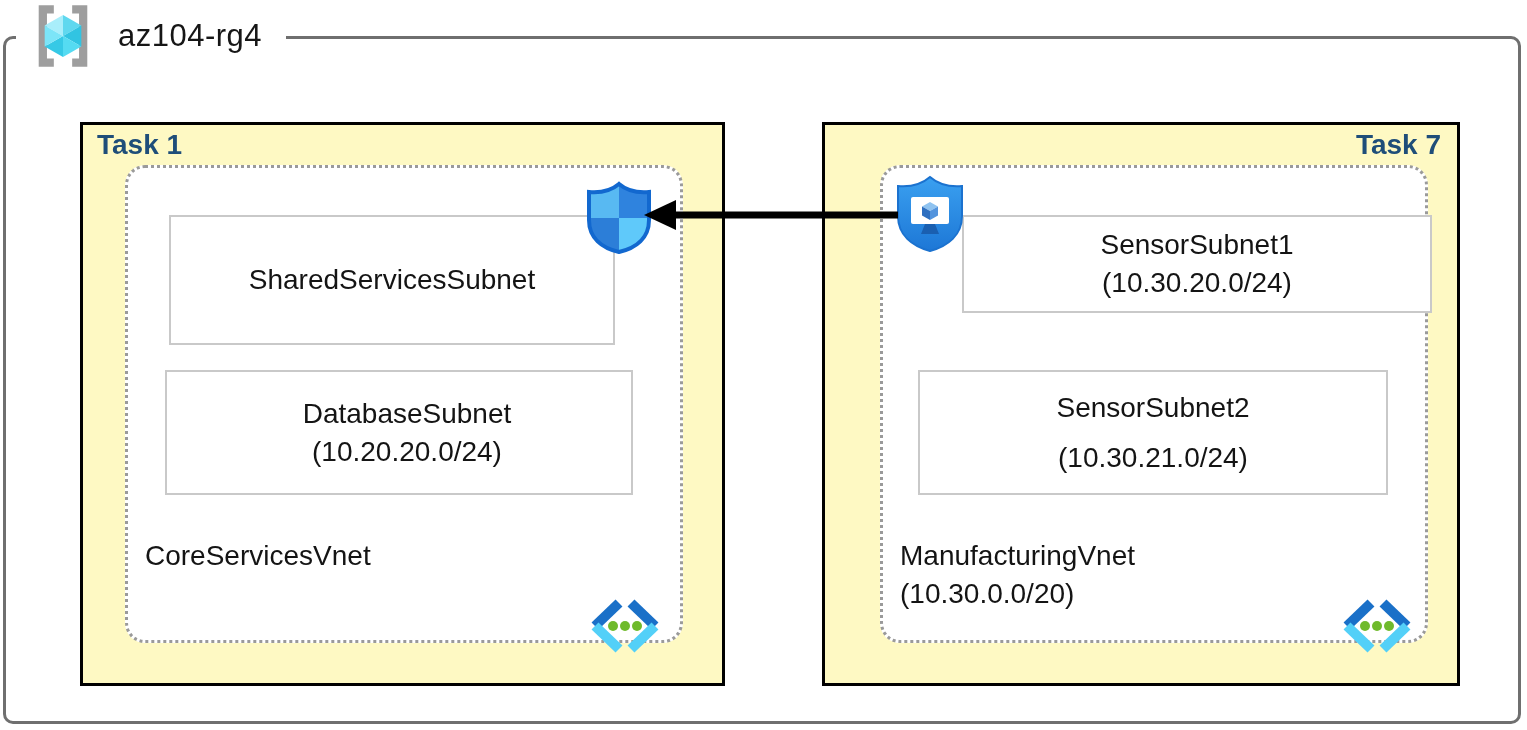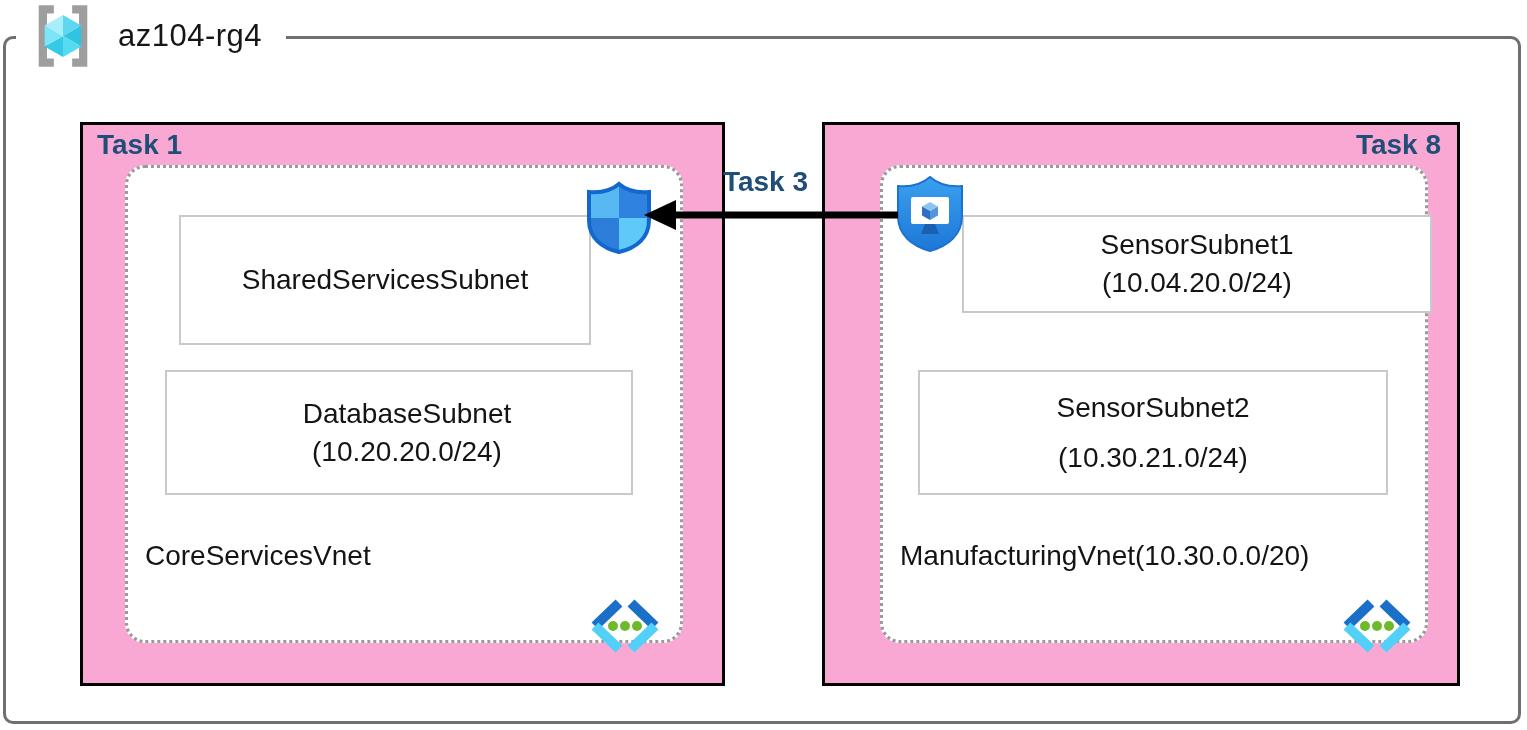--- a/index.html
+++ b/index.html
@@ -7,44 +7,44 @@
   #canvas{position:relative;width:1527px;height:730px;background:#fff;overflow:hidden;}
 
   
   .rg-frame{position:absolute;left:3px;top:36px;width:1518px;height:688px;
     border:3px solid #6f6f6f;border-radius:10px;box-sizing:border-box;background:#fff;}
   .rg-header{position:absolute;left:16px;top:1px;height:70px;display:flex;align-items:center;
     gap:22px;background:#fff;padding:0 24px 0 14px;z-index:5;}
   .rg-label{font-size:31px;color:#161616;letter-spacing:0.5px;}
 
   
-  .task-box{position:absolute;box-sizing:border-box;border:3px solid #000;background:#f9a8d4;}
+  .task-box{position:absolute;box-sizing:border-box;border:3px solid #000;background:#fef9c3;}
   #task1-box{left:80px;top:122px;width:645px;height:564px;}
   #task2-box{left:822px;top:122px;width:638px;height:564px;}
   .task-label{position:absolute;font-size:28px;font-weight:bold;color:#1f4e79;}
   #task1-label{left:14px;top:4px;}
   #task2-label{right:16px;top:4px;}
 
   
   .vnet-dotted{position:absolute;box-sizing:border-box;border:3px dotted #9a9a9a;
     border-radius:20px;background:#ffffff;}
   #vnet1-dotted{left:42px;top:40px;width:558px;height:478px;}
   #vnet2-dotted{left:55px;top:40px;width:548px;height:478px;}
 
   
   .subnet-box{position:absolute;box-sizing:border-box;border:2px solid #c9c9c9;background:#fff;
     display:flex;flex-direction:column;align-items:center;justify-content:center;
     font-size:28px;color:#141414;line-height:38px;}
-  #t1-subnet1{left:96px;top:90px;width:412px;height:130px;}
+  #t1-subnet1{left:86px;top:90px;width:446px;height:130px;}
   #t1-subnet2{left:82px;top:245px;width:468px;height:125px;padding-left:16px;}
   #t2-subnet1{left:97px;top:90px;width:470px;height:98px;margin-left:40px;}
   #t2-subnet2{left:93px;top:245px;width:470px;height:125px;gap:12px;}
 
   
-  .vnet-label{position:absolute;display:flex;flex-direction:row;align-items:center;
+  .vnet-label{position:absolute;display:flex;flex-direction:column;align-items:flex-start;
     font-size:28px;color:#141414;line-height:38px;text-align:center;}
   #t1-vnet-label{left:62px;top:412px;width:518px;}
   #t2-vnet-label{left:75px;top:412px;width:508px;}
 
   
   .icon-abs{position:absolute;z-index:6;line-height:0;}
   #rg-icon{width:66px;height:66px;}
   #nsg-icon{left:582px;top:181px;width:74px;height:74px;}
   #bastion-icon{left:891px;top:174px;width:78px;height:80px;}
   #vnet-icon-1{left:589px;top:596px;width:72px;height:64px;z-index:4;}
@@ -89,27 +89,27 @@
       <span>DatabaseSubnet</span>
       <span>(10.20.20.0/24)</span>
     </div>
 
     <div id="t1-vnet-label" class="vnet-label">
       <span>CoreServicesVnet</span>
     </div>
   </div>
 
   <div id="task2-box" class="task-box">
-    <div id="task2-label" class="task-label">Task 8</div>
+    <div id="task2-label" class="task-label">Task 7</div>
 
     <div id="vnet2-dotted" class="vnet-dotted"></div>
 
     <div id="t2-subnet1" class="subnet-box">
       <span>SensorSubnet1</span>
-      <span>(10.04.20.0/24)</span>
+      <span>(10.30.20.0/24)</span>
     </div>
 
     <div id="t2-subnet2" class="subnet-box">
       <span>SensorSubnet2</span>
       <span>(10.30.21.0/24)</span>
     </div>
 
     <div id="t2-vnet-label" class="vnet-label">
       <span>ManufacturingVnet</span>
       <span>(10.30.0.0/20)</span>
@@ -163,15 +163,14 @@
     <polygon points="38,28 46,32.5 38,37 30,32.5" fill="#8fc3f0"></polygon>
     <polygon points="30,32.5 38,37 38,46 30,41.5" fill="#2e6fc0"></polygon>
     <polygon points="38,37 46,32.5 46,41.5 38,46" fill="#5394dd"></polygon>
     <path d="M33 50 L43 50 L47 60 L29 60 Z" fill="#1a5fb0"></path>
   </svg>
 
   <svg id="task3-arrow" viewBox="0 0 270 50">
     <rect x="36" y="21.5" width="226" height="7" fill="#000"></rect>
     <polygon points="8,25 40,10 40,40" fill="#000"></polygon>
   </svg>
-  <div id="task3-label">Task 3</div>
 
 </div>
 
 </body></html>

